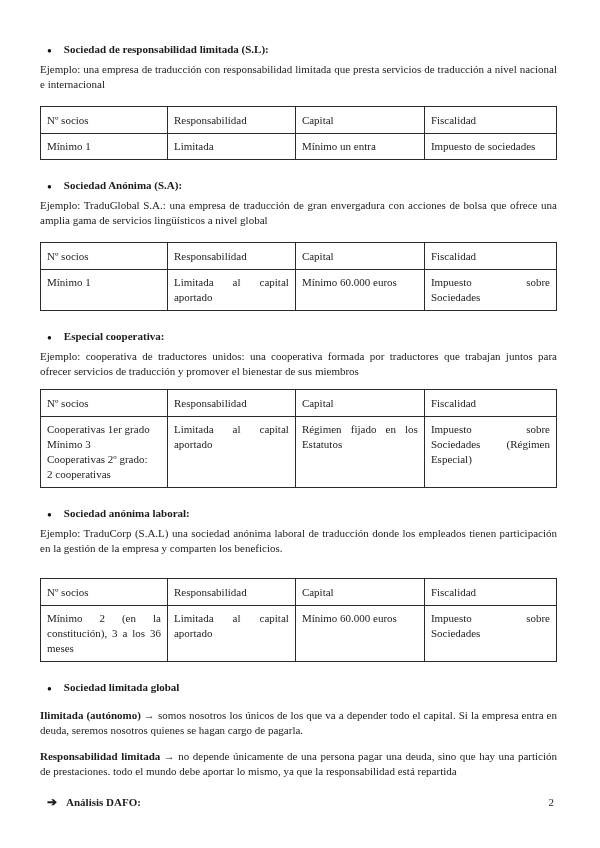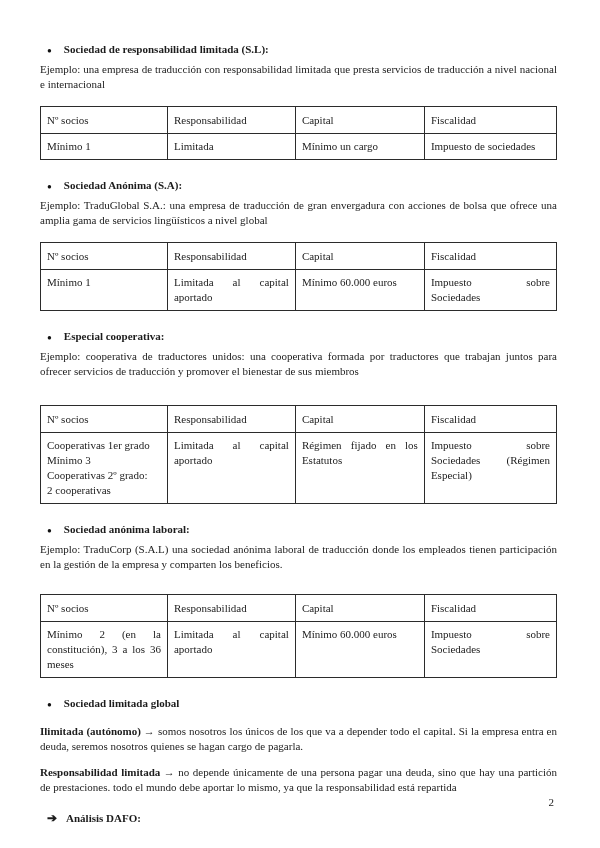--- a/index.html
+++ b/index.html
@@ -53,21 +53,21 @@
       <tbody>
           <tr>
         <th>Nº socios</th>
         <th>Responsabilidad</th>
         <th>Capital</th>
         <th>Fiscalidad</th>
       </tr>
       <tr>
         <td>Mínimo 1</td>
         <td>Limitada</td>
-        <td>Mínimo un cargo</td>
+        <td>Mínimo un entra</td>
         <td>Impuesto de sociedades</td>
       </tr>
     </tbody>
       </table>
   </section>
 
   <section>
     <div class="bullet-line">
       <span class="bullet">●</span>
       <span class="heading">Sociedad Anónima (S.A):</span>
@@ -95,21 +95,21 @@
       </tr>
     </tbody>
       </table>
   </section>
 
   <section>
     <div class="bullet-line">
       <span class="bullet">●</span>
       <span class="heading">Especial cooperativa:</span>
     </div>
-    <p class="para" style="margin-bottom:26px">Ejemplo: cooperativa de traductores unidos: una cooperativa formada por traductores que trabajan juntos para ofrecer servicios de traducción y promover el bienestar de sus miembros</p>
+    <p class="para" style="margin-bottom:10px">Ejemplo: cooperativa de traductores unidos: una cooperativa formada por traductores que trabajan juntos para ofrecer servicios de traducción y promover el bienestar de sus miembros</p>
     <table class="tbl">
       <colgroup>
           <col style="width:24.6%">
           <col style="width:24.8%">
           <col style="width:25%">
           <col style="width:25.6%">
         </colgroup>
       <tbody>
           <tr>
         <th>Nº socios</th>

